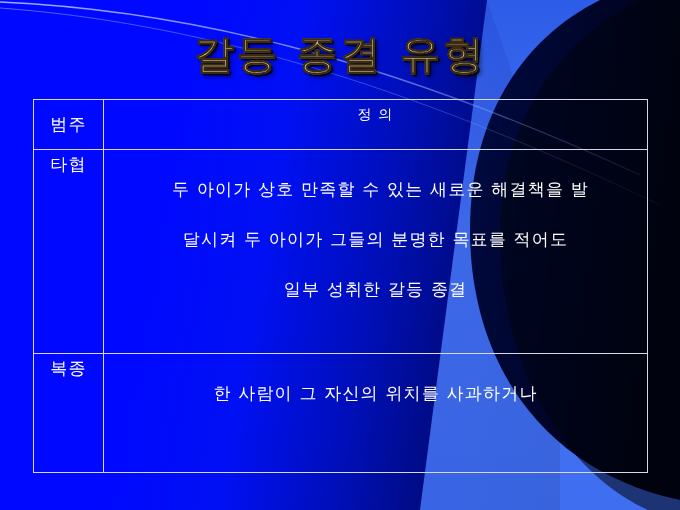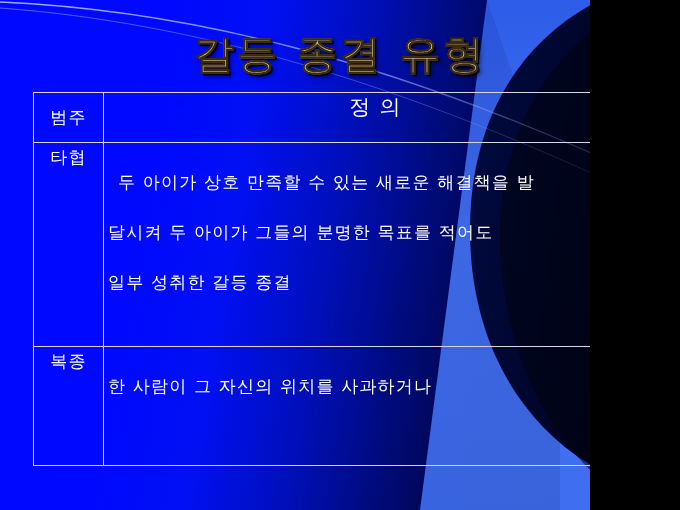--- a/index.html
+++ b/index.html
@@ -3,21 +3,21 @@
 <meta charset="utf-8">
 <title>갈등 종결 유형</title>
 <style>
   html, body {
     margin: 0;
     padding: 0;
     background: #000;
   }
   #slide {
     position: relative;
-    width: 590px;
+    width: 680px;
     height: 510px;
     overflow: hidden;
     font-family: "DejaVu Sans", "Liberation Sans", sans-serif;
     
     background: linear-gradient(100deg,
         #0008ff 0%,
         #0008ff 24%,
         #0010f4 40%,
         #000fb4 56%,
         #000a72 70%,
@@ -51,21 +51,21 @@
     text-shadow:
       2px 2px 0 rgba(0,0,0,0.75),
       3px 3px 4px rgba(0,0,0,0.55);
     white-space: pre;
   }
 
   
   #table-wrap {
     position: absolute;
     left: 33px;
-    top: 92px;
+    top: 99px;
     width: 614px;
     height: 374px;
   }
   table.conflict-table {
     width: 614px;
     height: 374px;
     border-collapse: collapse;
     table-layout: fixed;
   }
   table.conflict-table td,
@@ -83,23 +83,23 @@
   }
   col.c-cat { width: 70px; }
   col.c-def { width: 544px; }
 
   .cat-cell {
     text-align: center;
     font-size: 18px;
     letter-spacing: 1.5px;
   }
   .def-cell { text-align: center; }
-  .def-cell.head { font-size: 21px; }
-  .def-cell .l1 { display: block; text-align: left; padding-left: 10px; }
-  .def-cell .lc { display: block; text-align: left; }
+  .def-cell.head { font-size: 14px; }
+  .def-cell .l1 { display: block; text-align: center; padding-left: 10px; }
+  .def-cell .lc { display: block; text-align: center; }
 
   .row-head td { height: 45px; vertical-align: middle; }
   .row-head .cat-cell { vertical-align: middle; }
 </style>
 </head>
 <body>
 
 <div id="slide">
 
   <svg class="bg-art" viewBox="0 0 680 510" preserveAspectRatio="none">

